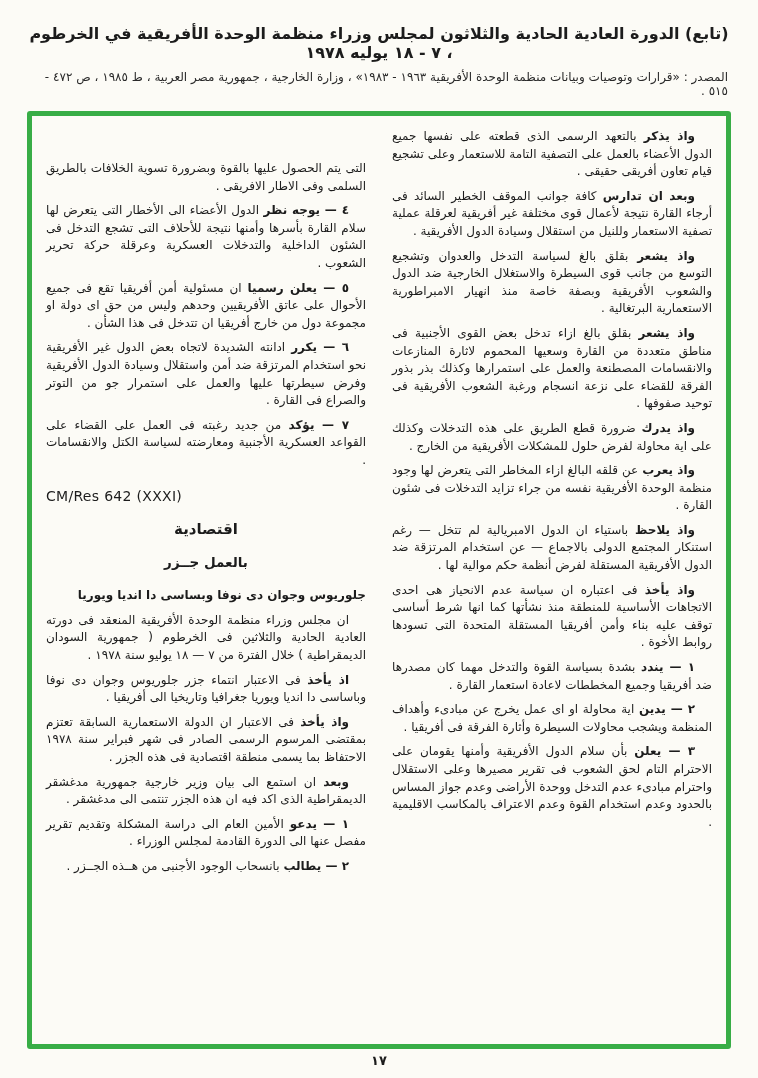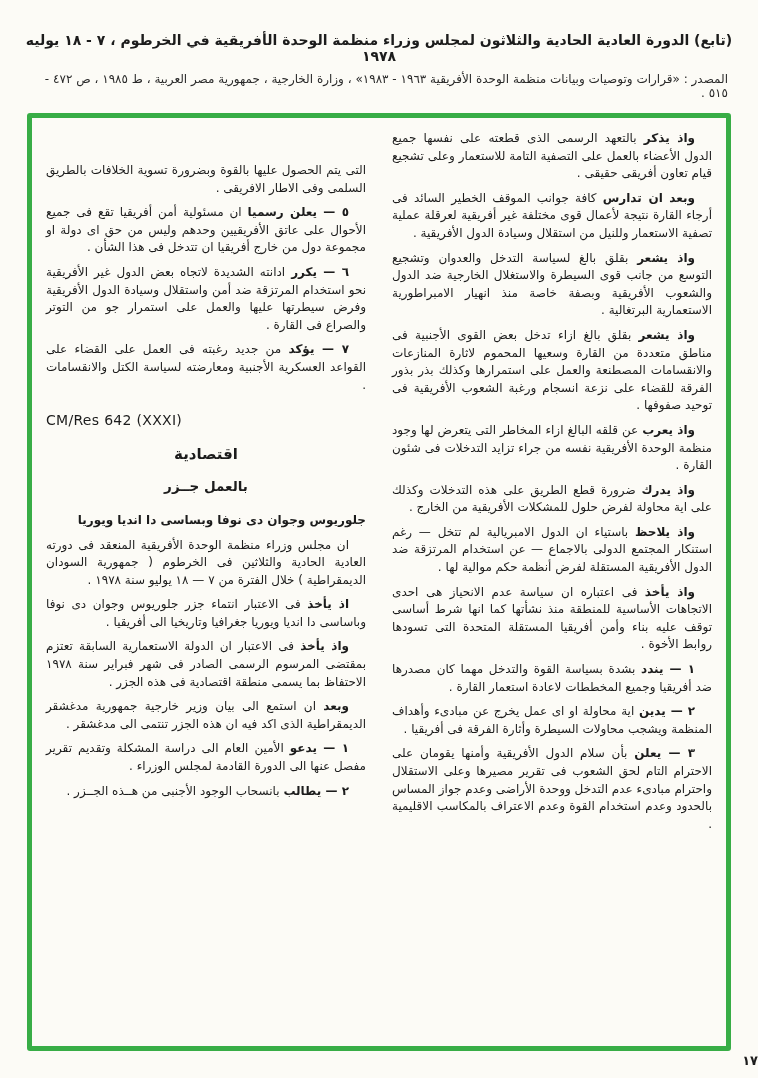--- a/index.html
+++ b/index.html
@@ -8,22 +8,22 @@
     background: #fcfbf6;
     font-family: "DejaVu Sans", sans-serif;
     color: #1c1c1c;
     overflow: hidden;
   }
   .page { position: relative; width: 758px; height: 1078px; direction: rtl; }
 
   
   .header { padding-top: 24px; }
   .header-line1 {
-    text-align: center; font-weight: bold; font-size: 14px;
-    margin: 8px 24px; letter-spacing: 0.2px;
+    text-align: center; font-weight: bold; font-size: 16px;
+    margin: 0 24px; letter-spacing: 0.2px;
   }
   .header-line2 {
     text-align: right; font-size: 12px; color: #2a2a2a;
     margin: 8px 30px 0 30px;
   }
 
   
   .frame {
     box-sizing: border-box;
     margin: 13px 27px 0 27px;
@@ -46,52 +46,53 @@
     margin: 18px 0 16px 0; letter-spacing: 0.3px;
   }
   .hd { text-align: center; font-weight: bold; }
   .hd1 { font-size: 15px; margin: 0 0 15px 0; }
   .hd2 { font-size: 13.5px; margin: 0 0 16px 0; }
   .subject { font-weight: bold; margin: 0 0 9px 0; text-indent: 0 !important; }
 
   
   .footer {
     position: absolute; bottom: 10px; left: 0; right: 0;
-    font-size: 13px; font-weight: bold;
+    text-align: center; font-size: 13px; font-weight: bold;
   }
 </style>
 </head>
 <body>
 
 <div class="page">
 
   <div class="header">
     <div class="header-line1">(تابع) الدورة العادية الحادية والثلاثون لمجلس وزراء منظمة الوحدة الأفريقية في الخرطوم ، ٧ - ١٨ يوليه ١٩٧٨</div>
     <div class="header-line2">المصدر : «قرارات وتوصيات وبيانات منظمة الوحدة الأفريقية ١٩٦٣ - ١٩٨٣» ، وزارة الخارجية ، جمهورية مصر العربية ، ط ١٩٨٥ ، ص ٤٧٢ - ٥١٥ .</div>
   </div>
 
   <div class="frame">
     <div class="cols">
 
       <div class="col">
         <p><b class="lead">واذ يذكر</b><span> بالتعهد الرسمى الذى قطعته على نفسها جميع الدول الأعضاء بالعمل على التصفية التامة للاستعمار وعلى تشجيع قيام تعاون أفريقى حقيقى .</span></p>
         <p><b class="lead">وبعد ان تدارس</b><span> كافة جوانب الموقف الخطير السائد فى أرجاء القارة نتيجة لأعمال قوى مختلفة غير أفريقية لعرقلة عملية تصفية الاستعمار وللنيل من استقلال وسيادة الدول الأفريقية .</span></p>
         <p><b class="lead">واذ يشعر</b><span> بقلق بالغ لسياسة التدخل والعدوان وتشجيع التوسع من جانب قوى السيطرة والاستغلال الخارجية ضد الدول والشعوب الأفريقية وبصفة خاصة منذ انهيار الامبراطورية الاستعمارية البرتغالية .</span></p>
         <p><b class="lead">واذ يشعر</b><span> بقلق بالغ ازاء تدخل بعض القوى الأجنبية فى مناطق متعددة من القارة وسعيها المحموم لاثارة المنازعات والانقسامات المصطنعة والعمل على استمرارها وكذلك بذر بذور الفرقة للقضاء على نزعة انسجام ورغبة الشعوب الأفريقية فى توحيد صفوفها .</span></p>
+        <p><b class="lead">واذ يدرك</b><span> ضرورة قطع الطريق على هذه التدخلات وكذلك على اية محاولة لفرض حلول للمشكلات الأفريقية من الخارج .</span></p>
         <p><b class="lead">واذ يعرب</b><span> عن قلقه البالغ ازاء المخاطر التى يتعرض لها وجود منظمة الوحدة الأفريقية نفسه من جراء تزايد التدخلات فى شئون القارة .</span></p>
-        <p><b class="lead">واذ يدرك</b><span> ضرورة قطع الطريق على هذه التدخلات وكذلك على اية محاولة لفرض حلول للمشكلات الأفريقية من الخارج .</span></p>
         <p><b class="lead">واذ يلاحظ</b><span> باستياء ان الدول الامبريالية لم تتخل — رغم استنكار المجتمع الدولى بالاجماع — عن استخدام المرتزقة ضد الدول الأفريقية المستقلة لفرض أنظمة حكم موالية لها .</span></p>
         <p><b class="lead">واذ يأخذ</b><span> فى اعتباره ان سياسة عدم الانحياز هى احدى الاتجاهات الأساسية للمنطقة منذ نشأتها كما انها شرط أساسى توقف عليه بناء وأمن أفريقيا المستقلة المتحدة التى تسودها روابط الأخوة .</span></p>
         <p><b class="lead">١ — يندد</b><span> بشدة بسياسة القوة والتدخل مهما كان مصدرها ضد أفريقيا وجميع المخططات لاعادة استعمار القارة .</span></p>
         <p><b class="lead">٢ — يدين</b><span> اية محاولة او اى عمل يخرج عن مبادىء وأهداف المنظمة ويشجب محاولات السيطرة وأثارة الفرقة فى أفريقيا .</span></p>
         <p><b class="lead">٣ — يعلن</b><span> بأن سلام الدول الأفريقية وأمنها يقومان على الاحترام التام لحق الشعوب فى تقرير مصيرها وعلى الاستقلال واحترام مبادىء عدم التدخل ووحدة الأراضى وعدم جواز المساس بالحدود وعدم استخدام القوة وعدم الاعتراف بالمكاسب الاقليمية .</span></p>
       </div>
 
       <div class="col">
         <p class="no-indent"><b class="lead"></b><span>التى يتم الحصول عليها بالقوة وبضرورة تسوية الخلافات بالطريق السلمى وفى الاطار الافريقى .</span></p>
+        <p><b class="lead">٤ — يوجه نظر</b><span> الدول الأعضاء الى الأخطار التى يتعرض لها سلام القارة بأسرها وأمنها نتيجة للأحلاف التى تشجع التدخل فى الشئون الداخلية والتدخلات العسكرية وعرقلة حركة تحرير الشعوب .</span></p>
         <p><b class="lead">٥ — يعلن رسميا</b><span> ان مسئولية أمن أفريقيا تقع فى جميع الأحوال على عاتق الأفريقيين وحدهم وليس من حق اى دولة او مجموعة دول من خارج أفريقيا ان تتدخل فى هذا الشأن .</span></p>
         <p><b class="lead">٦ — يكرر</b><span> ادانته الشديدة لاتجاه بعض الدول غير الأفريقية نحو استخدام المرتزقة ضد أمن واستقلال وسيادة الدول الأفريقية وفرض سيطرتها عليها والعمل على استمرار جو من التوتر والصراع فى القارة .</span></p>
         <p><b class="lead">٧ — يؤكد</b><span> من جديد رغبته فى العمل على القضاء على القواعد العسكرية الأجنبية ومعارضته لسياسة الكتل والانقسامات .</span></p>
 
         <div class="res-code">CM/Res 642 (XXXI)</div>
         <div class="hd hd1">اقتصادية</div>
         <div class="hd hd2">بالعمل جــزر</div>
         <p class="subject">جلوريوس وجوان دى نوفا وبساسى دا انديا ويوريا</p>
 
         <p><b class="lead"></b><span>ان مجلس وزراء منظمة الوحدة الأفريقية المنعقد فى دورته العادية الحادية والثلاثين فى الخرطوم ( جمهورية السودان الديمقراطية ) خلال الفترة من ٧ — ١٨ يوليو سنة ١٩٧٨ .</span></p>

